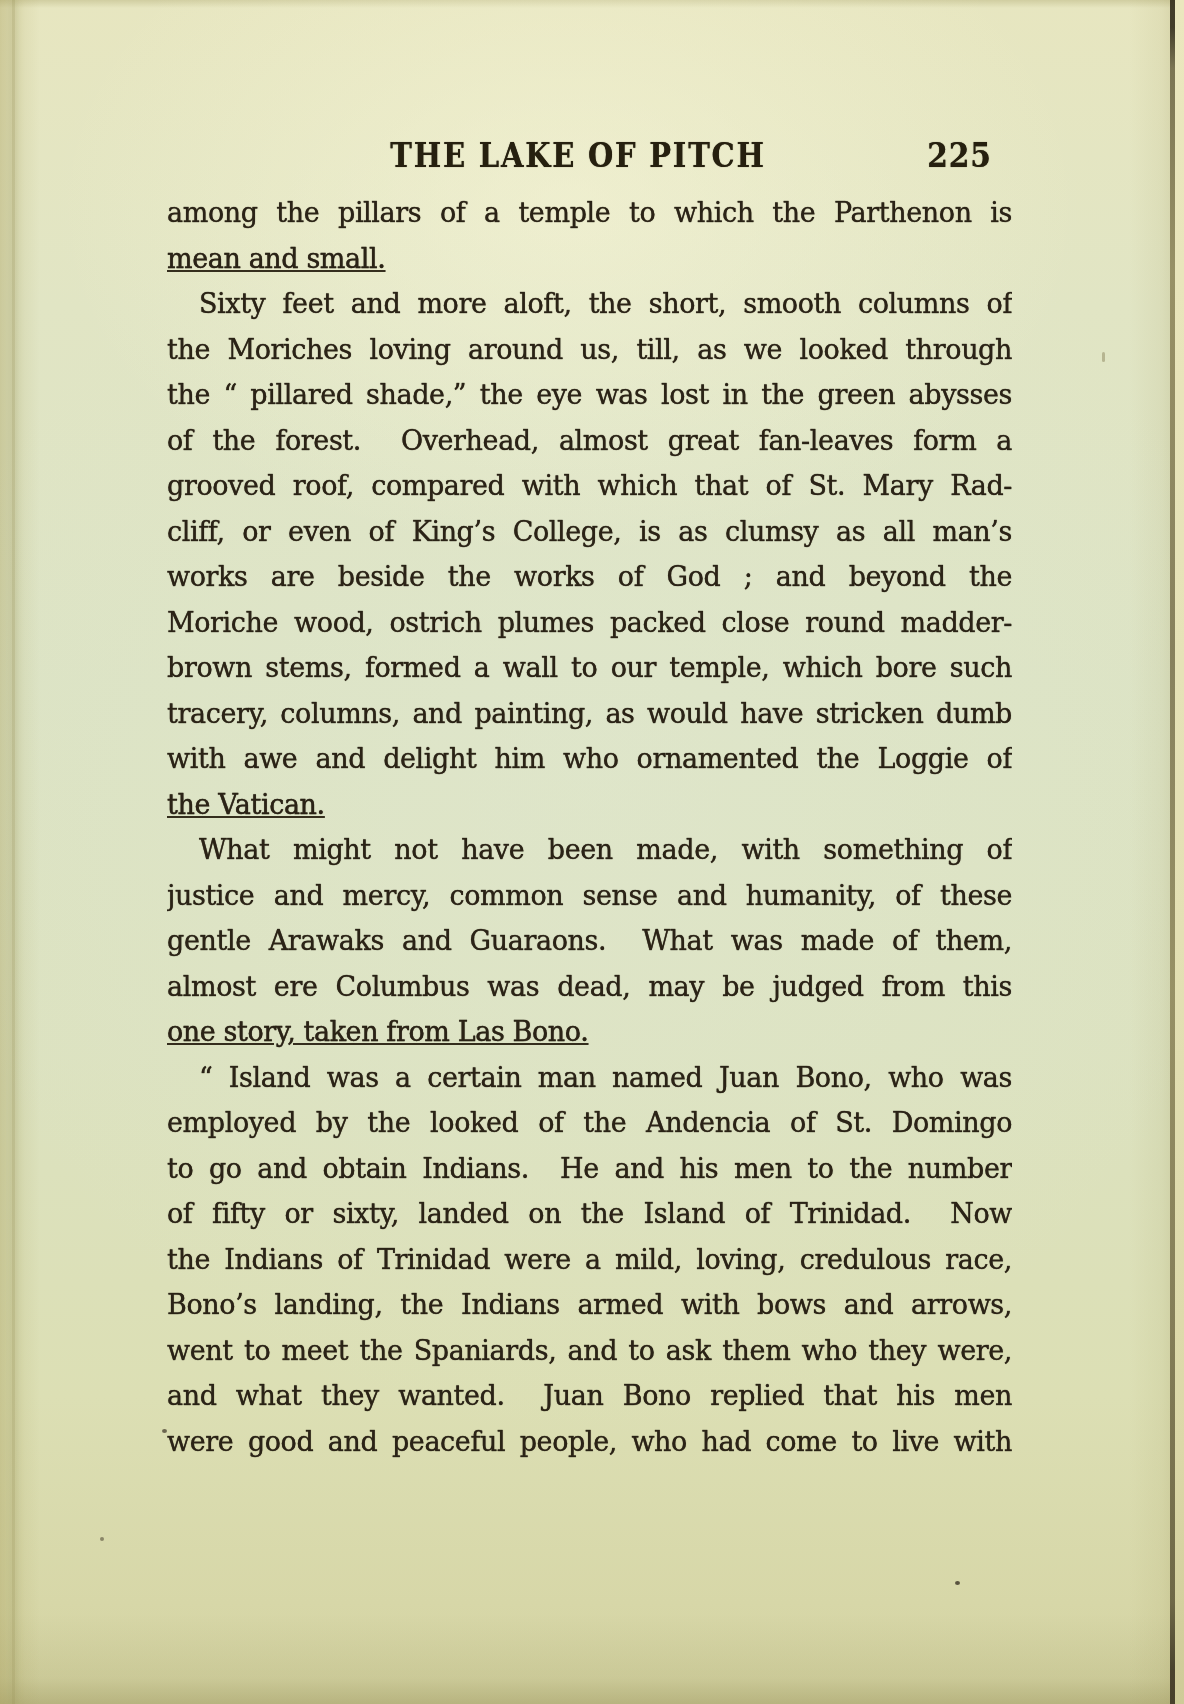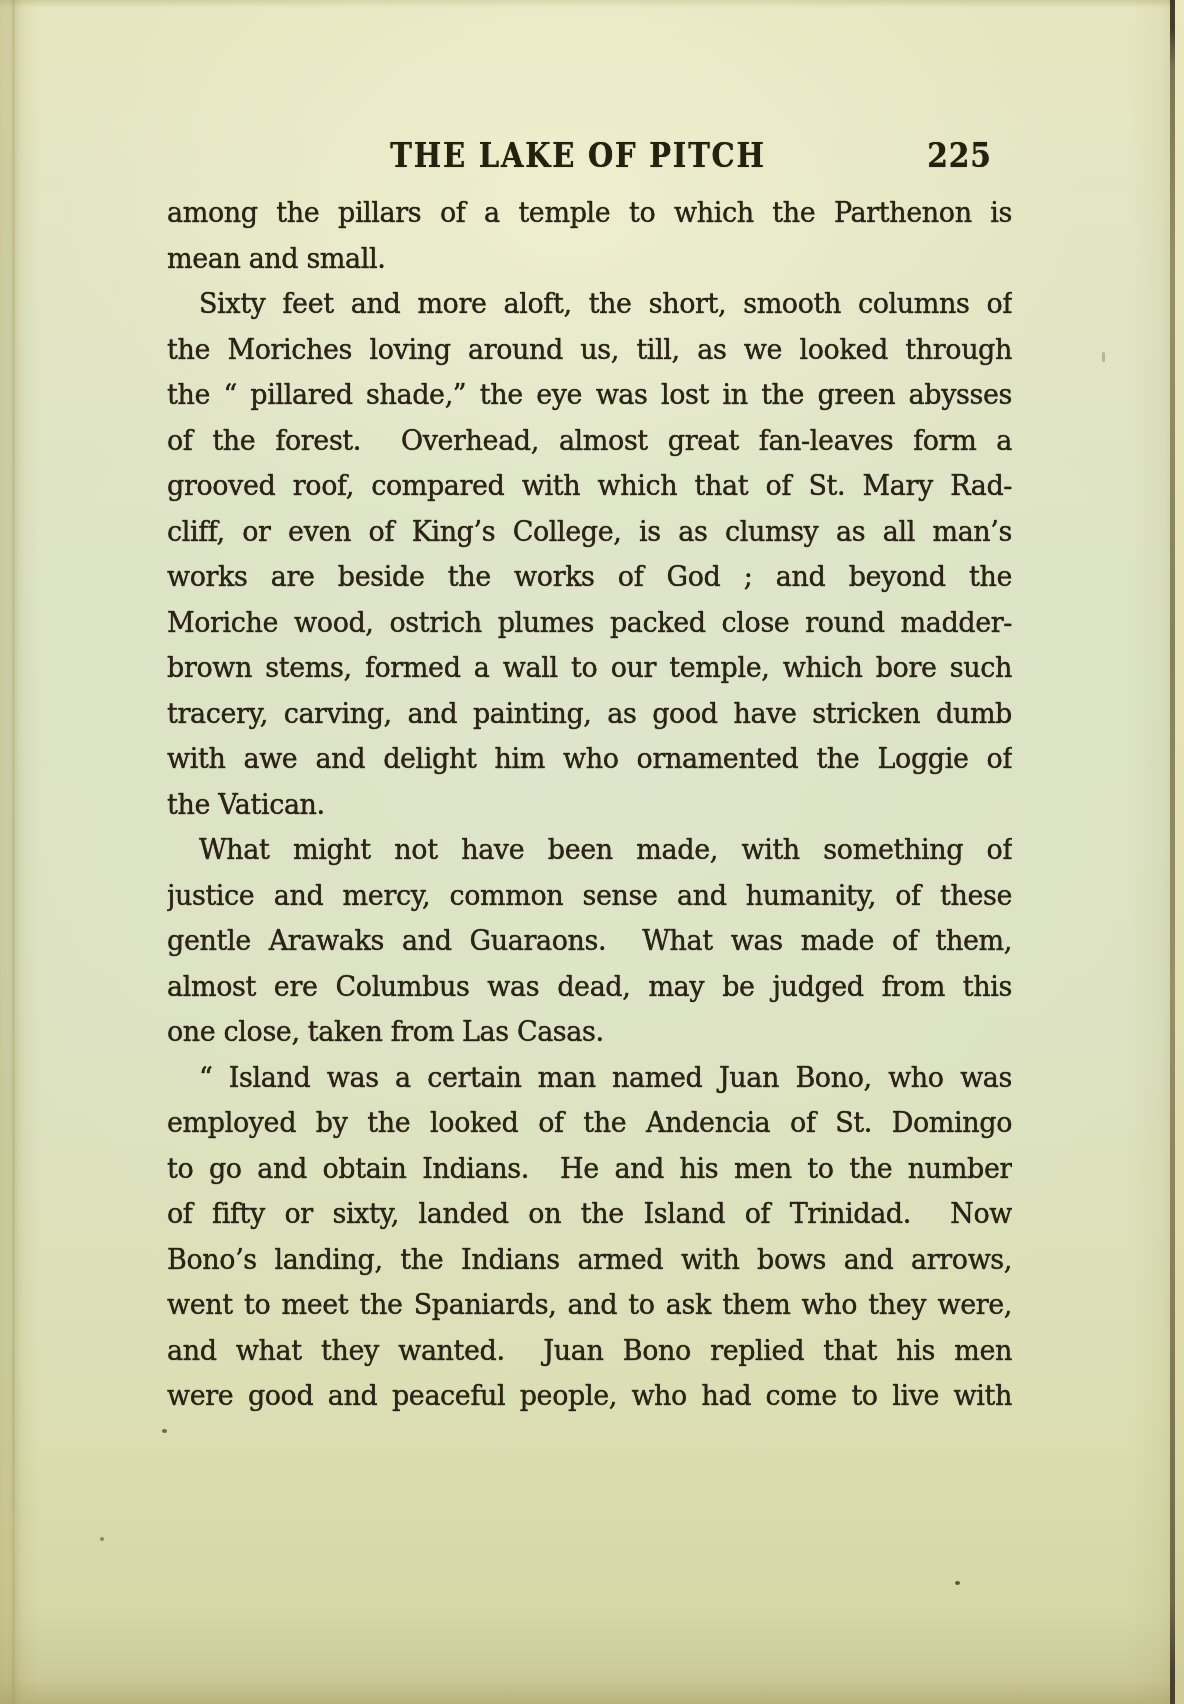--- a/index.html
+++ b/index.html
@@ -47,21 +47,21 @@
     text-shadow: 0 0 0.7px rgba(40,32,18,0.85);
     -webkit-text-stroke: 0.3px rgba(40,32,18,0.55);
     filter: blur(0.2px);
     margin-left: 12px;
   }
   .line {
     height: 45.5px; overflow: hidden;
     text-align: justify; text-align-last: justify;
     white-space: pre-wrap;
   }
-  .line.endline { text-align-last: left; }
+  .line.endline { text-align-last: left; text-decoration: underline; }
   .line.indent { text-indent: 32px; }
 
   
   .right-strip {
     position: absolute; top: 0; left: 1175px; width: 9px; height: 100%;
     background: linear-gradient(180deg, #ebe7be 0%, #e4e0b4 55%, #dcd8a8 85%, #cfcb98 100%);
   }
   .right-edge-line {
     position: absolute; top: 0; left: 1170px; width: 5px; height: 100%;
     background: linear-gradient(180deg,
@@ -98,36 +98,37 @@
       <div>
         <div class="line indent">Sixty feet and more aloft, the short, smooth columns of</div>
         <div class="line">the Moriches loving around us, till, as we looked through</div>
         <div class="line">the “ pillared shade,” the eye was lost in the green abysses</div>
         <div class="line">of the forest.  Overhead, almost great fan-leaves form a</div>
         <div class="line">grooved roof, compared with which that of St. Mary Rad-</div>
         <div class="line">cliff, or even of King’s College, is as clumsy as all man’s</div>
         <div class="line">works are beside the works of God ; and beyond the</div>
         <div class="line">Moriche wood, ostrich plumes packed close round madder-</div>
         <div class="line">brown stems, formed a wall to our temple, which bore such</div>
-        <div class="line">tracery, carving, and painting, as good have stricken dumb</div>
+        <div class="line">tracery, columns, and painting, as would have stricken dumb</div>
         <div class="line">with awe and delight him who ornamented the Loggie of</div>
         <div class="line endline">the Vatican.</div>
       </div>
       <div>
         <div class="line indent">What might not have been made, with something of</div>
         <div class="line">justice and mercy, common sense and humanity, of these</div>
         <div class="line">gentle Arawaks and Guaraons.  What was made of them,</div>
         <div class="line">almost ere Columbus was dead, may be judged from this</div>
-        <div class="line endline">one close, taken from Las Casas.</div>
+        <div class="line endline">one story, taken from Las Bono.</div>
       </div>
       <div>
         <div class="line indent">“ Island was a certain man named Juan Bono, who was</div>
         <div class="line">employed by the looked of the Andencia of St. Domingo</div>
         <div class="line">to go and obtain Indians.  He and his men to the number</div>
         <div class="line">of fifty or sixty, landed on the Island of Trinidad.  Now</div>
+        <div class="line">the Indians of Trinidad were a mild, loving, credulous race,</div>
         <div class="line">Bono’s landing, the Indians armed with bows and arrows,</div>
         <div class="line">went to meet the Spaniards, and to ask them who they were,</div>
         <div class="line">and what they wanted.  Juan Bono replied that his men</div>
         <div class="line">were good and peaceful people, who had come to live with</div>
       </div>
     </div>
 
   <div class="right-strip"></div>
   <div class="right-edge-line"></div>
   <div class="left-crease"></div>

